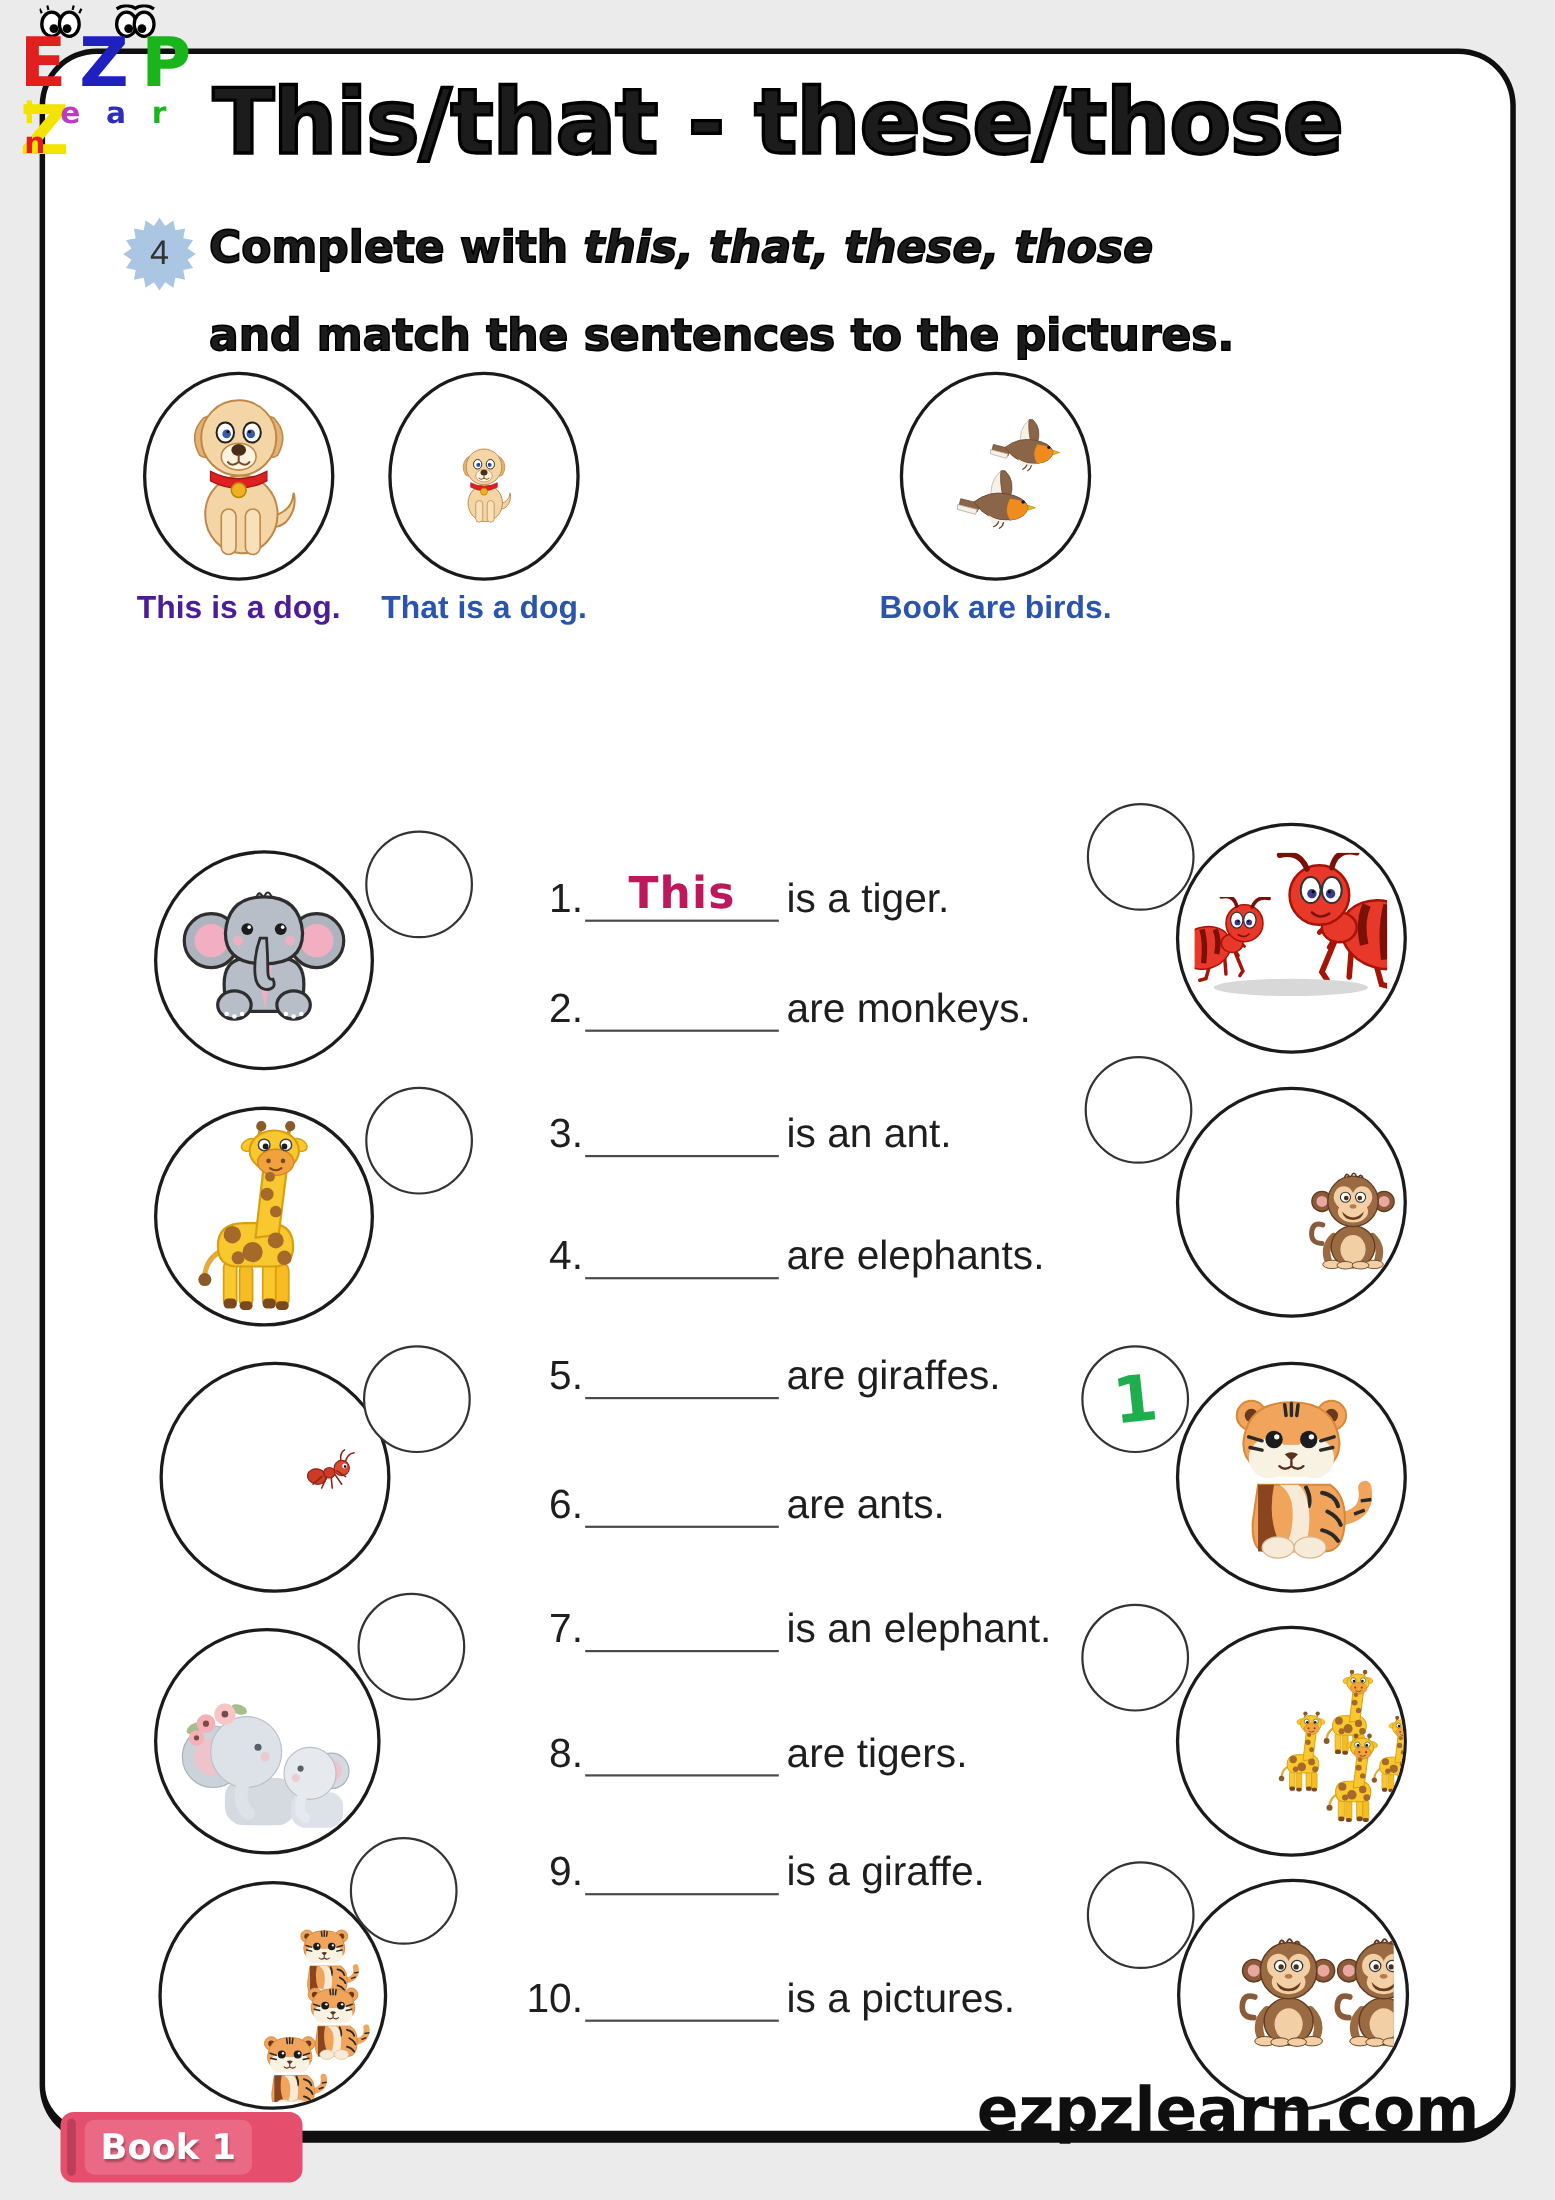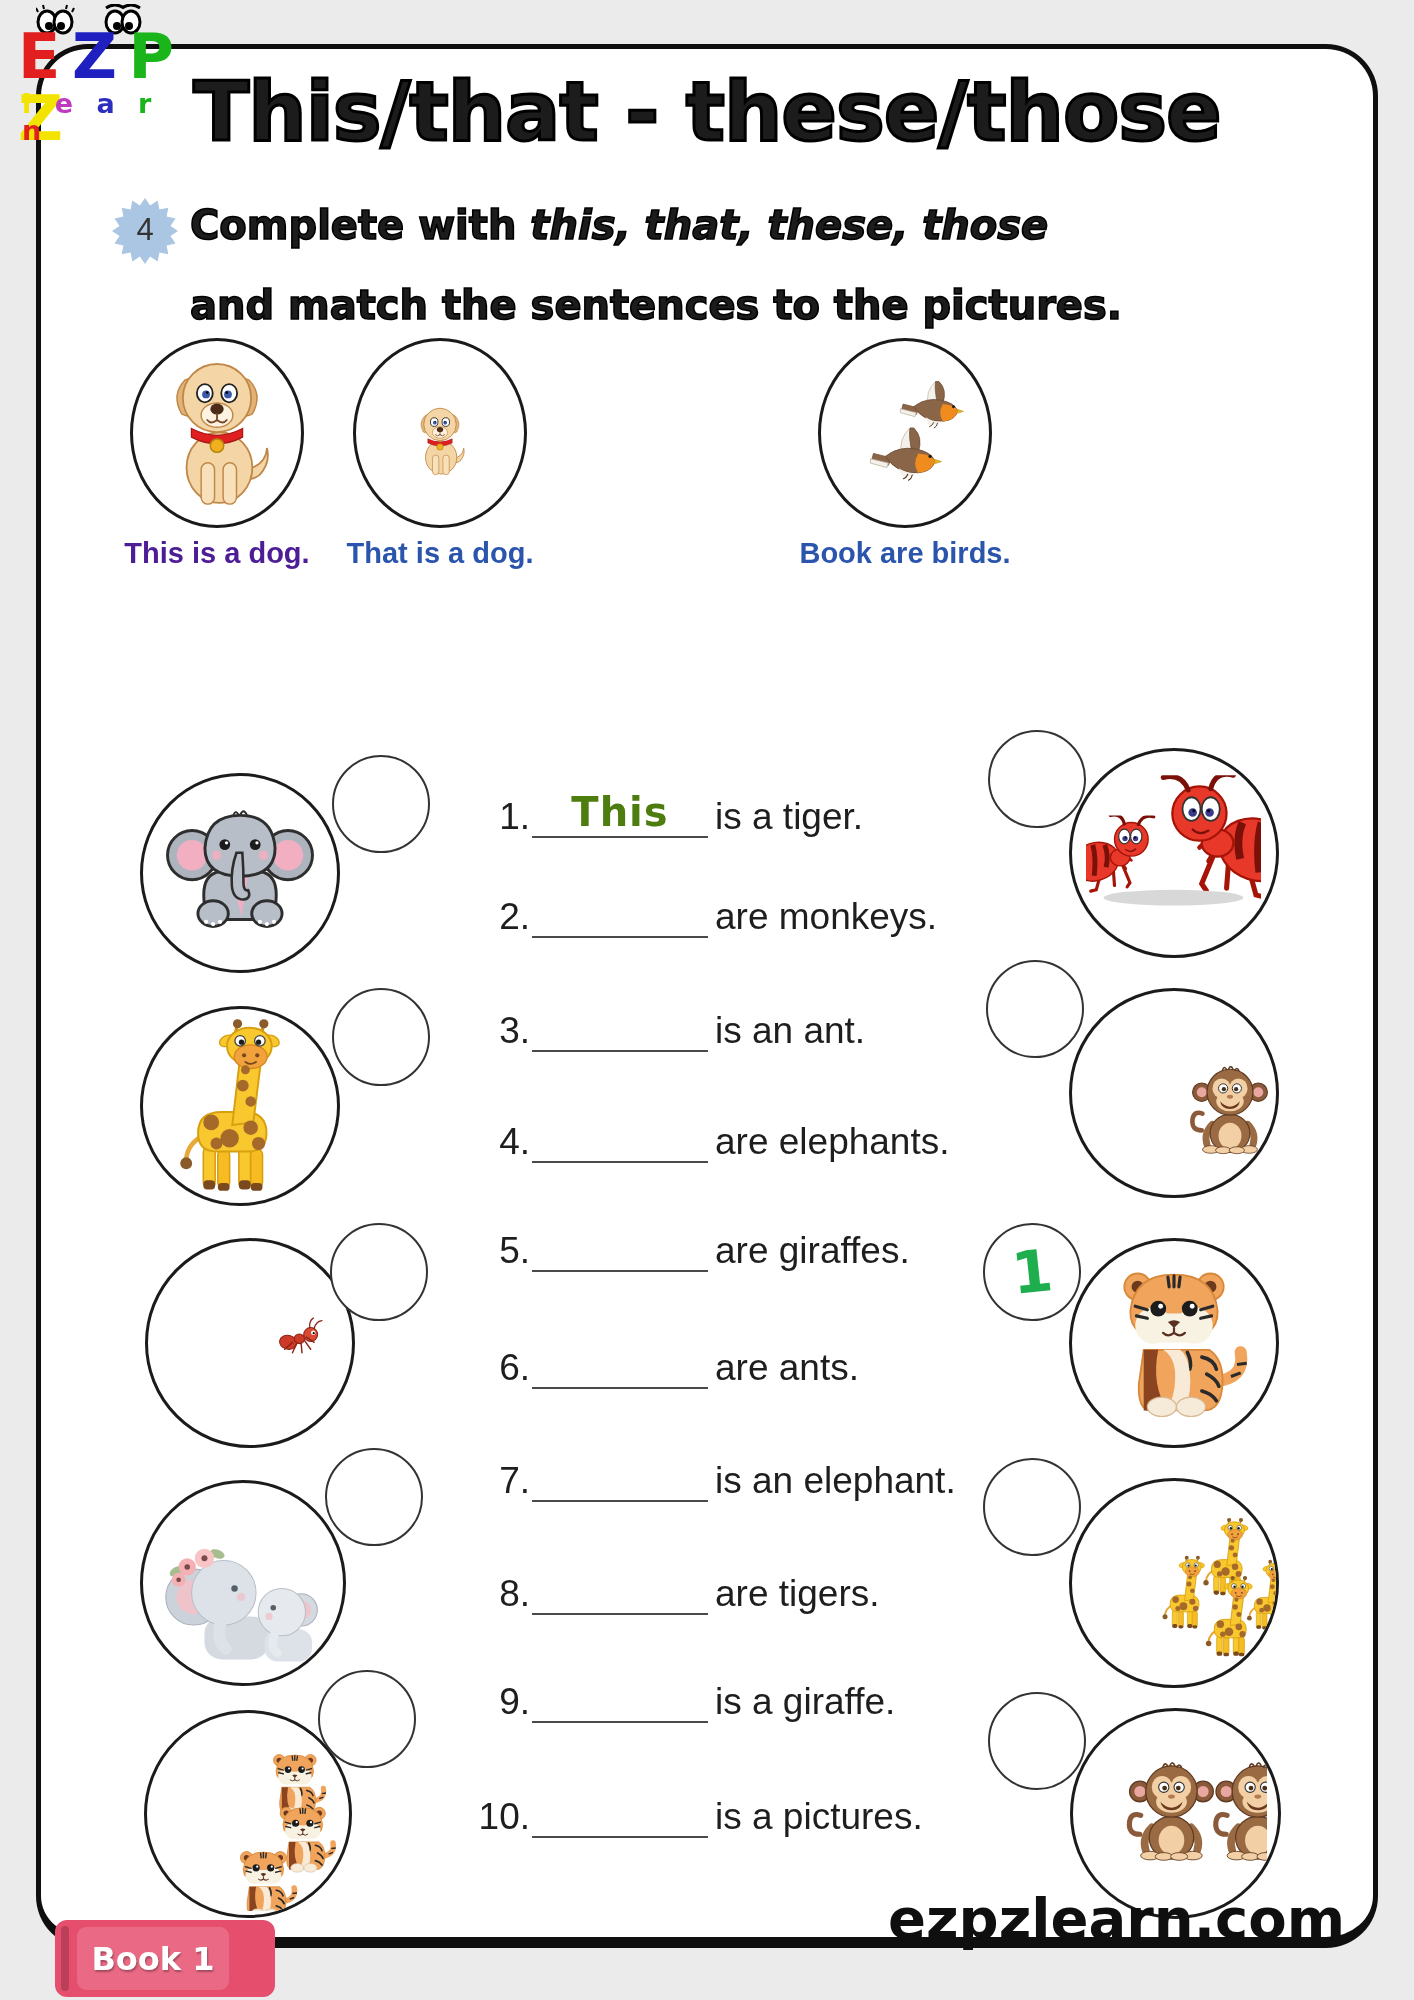--- a/index.html
+++ b/index.html
@@ -40,21 +40,21 @@
              transform:rotate(-6deg);line-height:1;}
   
   .sentence{position:absolute;left:438px;height:58px;display:flex;align-items:flex-end;
             font-size:37px;color:#1e1e1e;font-family:"Liberation Sans",sans-serif;}
   .s-num{min-width:92px;text-align:right;}
   .s-blank{width:176px;border-bottom:2px solid #4a4a4a;height:54px;position:relative;margin-left:2px;}
   .s-answer{position:absolute;left:0;right:0;bottom:1px;text-align:center;font-weight:bold;
             font-size:40px;font-family:"DejaVu Sans",sans-serif;letter-spacing:1px;}
   .s-rest{margin-left:7px;white-space:nowrap;}
   
-  .book-badge{position:absolute;left:55px;top:1920px;width:220px;height:77px;border-radius:12px;z-index:7;}
+  .book-badge{position:absolute;left:55px;top:1920px;width:220px;height:64px;border-radius:12px;z-index:7;}
   .book-edge{position:absolute;left:6px;top:6px;bottom:6px;width:8px;border-radius:4px;background:rgba(0,0,0,.18);}
   .book-inner{position:absolute;left:22px;right:46px;top:7px;bottom:7px;background:rgba(255,255,255,.16);
               border-radius:9px;display:flex;align-items:center;justify-content:center;}
   .book-inner span{color:#fff;font-family:"DejaVu Sans",sans-serif;font-weight:900;font-size:32px;
                    text-shadow:1px 2px 2px rgba(0,0,0,.3);}
   .site{position:absolute;right:69px;top:1886px;font-family:"DejaVu Sans",sans-serif;font-weight:900;
         font-size:56px;color:#0f0f0f;letter-spacing:0px;z-index:7;}
 </style>
 </head>
 <body>
@@ -433,21 +433,21 @@
       <use href="#sym-monkey" transform="translate(100,0) scale(0.95)"></use>
     </svg>
   </div>
   <div class="small-circle" style="left:988px;top:1692px;">
     <span class="match-num" style="color: rgb(31, 174, 77);"></span>
   </div>
 
   <div class="sentence" style="top:780px;">
     <span class="s-num">1.</span>
     <span class="s-blank">
-        <span class="s-answer" style="color: #4d7c0f;">This</span>
+        <span class="s-answer" style="color: #be185d;">This</span>
       </span>
     <span class="s-rest">is a tiger.</span>
   </div>
   <div class="sentence" style="top:880px;">
     <span class="s-num">2.</span>
     <span class="s-blank">
         <span class="s-answer" style="color: rgb(31, 174, 77);"></span>
       </span>
     <span class="s-rest">are monkeys.</span>
   </div>

